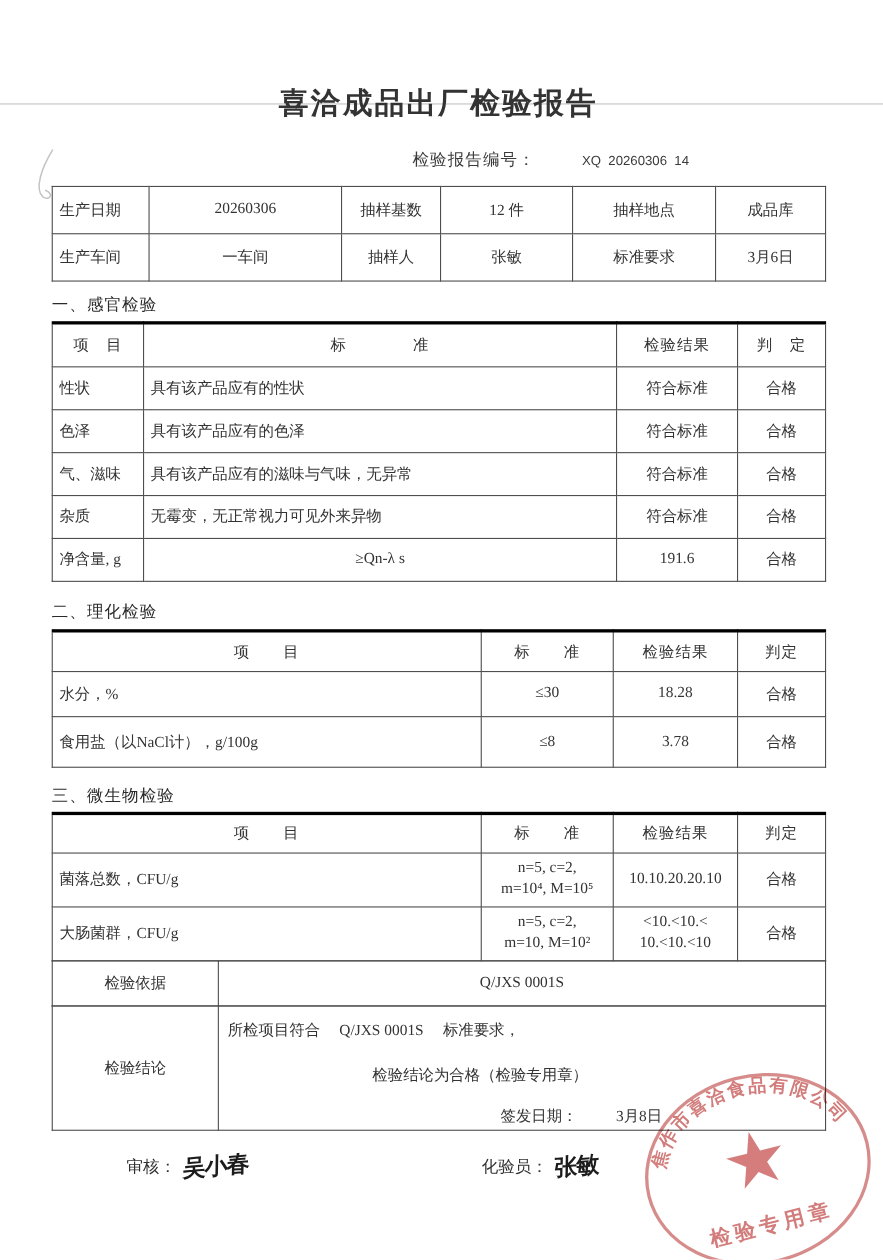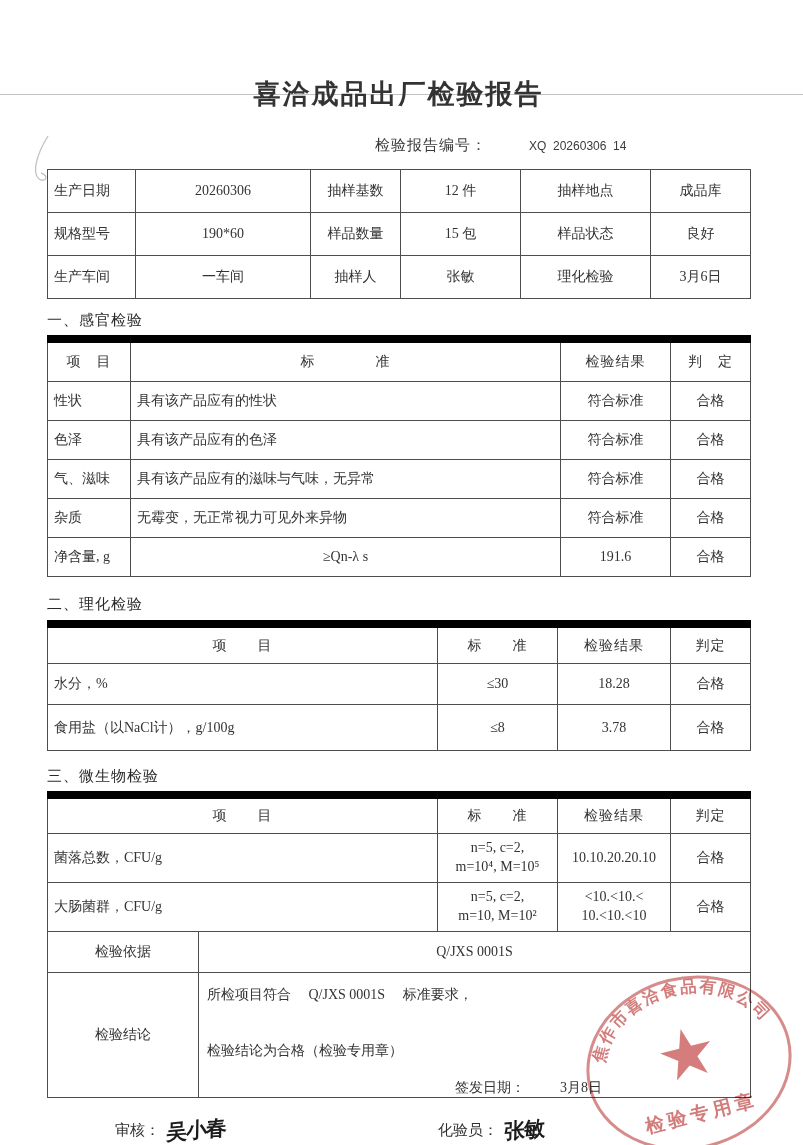--- a/index.html
+++ b/index.html
@@ -15,34 +15,34 @@
   .doc-title{
     margin-top:76px;width:703px;text-align:center;
     font-family:"Liberation Sans","DejaVu Sans",sans-serif;
     font-size:27px;font-weight:bold;letter-spacing:2px;color:#333;
   }
   .report-line{margin-top:24px;margin-left:328px;display:flex;align-items:baseline;font-size:15px;color:#3a3a3a;}
   .report-line .lbl{letter-spacing:1px;}
   .report-line .val{margin-left:42px;white-space:pre;font-family:"Liberation Sans","DejaVu Sans",sans-serif;font-size:12px;}
   table{border-collapse:collapse;table-layout:fixed;width:703px;background:transparent;}
   td{border:1px solid #4e4e4e;font-size:14px;vertical-align:middle;padding:0 4px;color:#333;}
-  .rule-top{border-top:8px solid #000000;}
+  .rule-top{border-top:3px solid #000000;}
   .c{text-align:center;}
   .l{text-align:left;padding-left:6px;}
   .preline{white-space:pre-line;line-height:1.35;}
   .hdr{text-align:center;letter-spacing:1px;}
   tr.h43 td{height:43px;} tr.h42 td{height:42px;} tr.h38 td{height:38px;}
   tr.h35 td{height:35px;} tr.h40 td{height:40px;} tr.h45 td{height:45px;margin-top:20px;}
   tr.h34 td{height:34px;} tr.h48 td{height:48px;} tr.h112 td{height:112px;}
   .section-title{margin-top:12px;font-size:15px;color:#2a2a2a;letter-spacing:1px;}
   .mt18{margin-top:18px;} .mt16{margin-top:16px;} .mt5{margin-top:5px;} .mt6{margin-top:6px;} .mt14{margin-top:14px;}
   .merge-up{margin-top:-1px;}
   .concl-cell{vertical-align:top;padding:0 0 0 8px;}
   .concl-line1{padding-top:13px;font-size:14px;}
-  .concl-line2{margin-top:38px;display:flex;justify-content:flex-start;padding-right:84px;font-size:14px;}
+  .concl-line2{margin-top:23px;display:flex;justify-content:center;padding-right:84px;font-size:14px;}
   .concl-line3{margin-top:19px;margin-left:248px;display:flex;gap:35px;font-size:14px;}
   .footer-line{margin-top:18px;display:flex;align-items:center;font-size:15px;color:#2f2f2f;}
   .footer-line .blk1{margin-left:68px;display:flex;align-items:center;}
   .footer-line .blk2{margin-left:212px;display:flex;align-items:center;}
   .handwriting{
     display:inline-block;margin-left:6px;font-size:21px;font-weight:bold;color:#1c1c1c;
     transform:rotate(-5deg) skewX(-6deg);letter-spacing:-1px;
   }
   .stamp{position:absolute;left:576px;top:892px;mix-blend-mode:multiply;pointer-events:none;opacity:0.88;}
 </style>
@@ -75,33 +75,25 @@
       <tbody>
       <tr class="h42">
         <td class="l">生产日期</td>
         <td class="c">20260306</td>
         <td class="c">抽样基数</td>
         <td class="c">12 件</td>
         <td class="c">抽样地点</td>
         <td class="c">成品库</td>
       </tr>
       <tr class="h42">
-        <td class="l">规格型号</td>
-        <td class="c">190*60</td>
-        <td class="c">样品数量</td>
-        <td class="c">15 包</td>
-        <td class="c">样品状态</td>
-        <td class="c">良好</td>
-      </tr>
-      <tr class="h42">
         <td class="l">生产车间</td>
         <td class="c">一车间</td>
         <td class="c">抽样人</td>
         <td class="c">张敏</td>
-        <td class="c">理化检验</td>
+        <td class="c">标准要求</td>
         <td class="c">3月6日</td>
       </tr>
     </tbody>
       </table>
 
     <div class="section-title">一、感官检验</div>
     <table class="mt5 rule-top">
       <colgroup>
           <col style="width:83px">
           <col style="width:430px">

